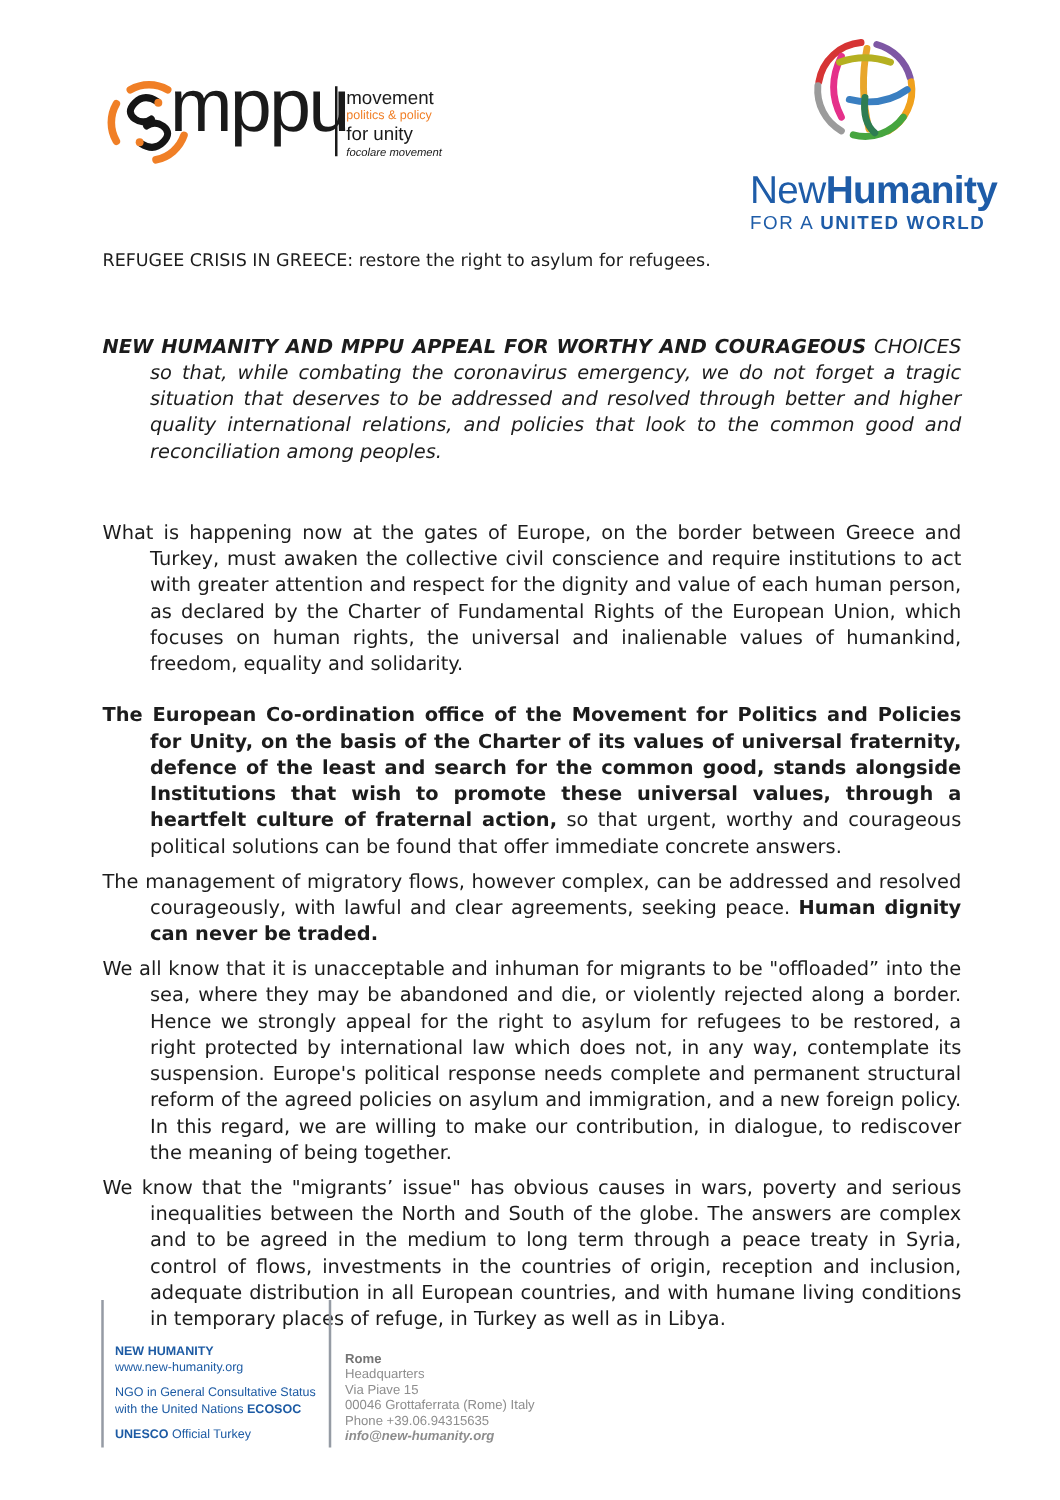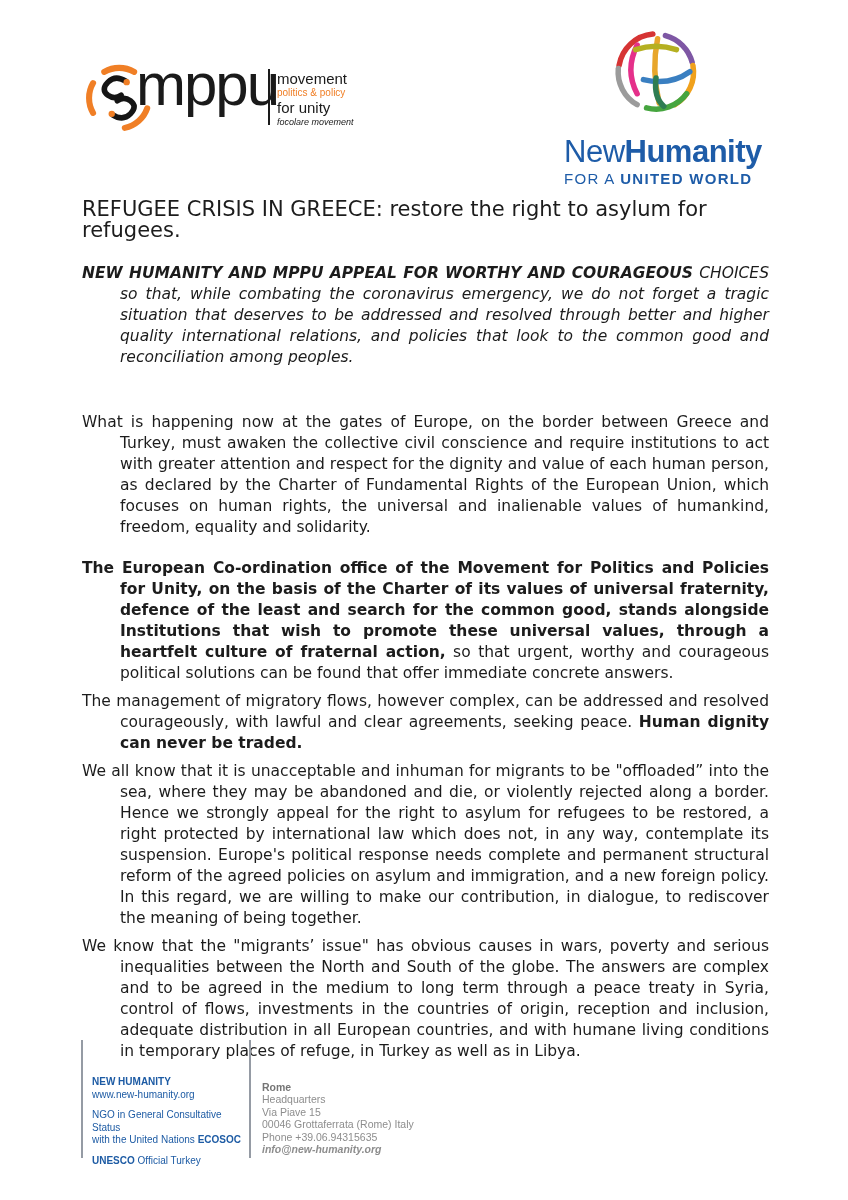--- a/index.html
+++ b/index.html
@@ -21,49 +21,49 @@
     font-size:60px;line-height:1;letter-spacing:-2px;color:#1a1a1a;font-weight:400;
   }
   .mppu-bar{position:absolute;left:188px;top:11px;width:2px;height:56px;background:#1a1a1a;}
   .mppu-stack{position:absolute;left:197px;top:13px;font-family:"Liberation Sans",sans-serif;color:#1a1a1a;}
   .mppu-stack .l1{font-size:15px;line-height:16px;}
   .mppu-stack .l2{font-size:10px;line-height:12px;color:var(--mppu-orange);}
   .mppu-stack .l3{font-size:15px;line-height:17px;}
   .mppu-stack .l4{font-size:9px;line-height:12px;font-style:italic;}
 
   
-  .nh{position:absolute;left:564px;top:22px;width:184px;text-align:right;}
+  .nh{position:absolute;left:600px;top:22px;width:184px;text-align:right;}
   .nh-globe{display:block;margin:0 auto;}
   .nh-name{
     font-family:"Liberation Sans",sans-serif;font-size:31px;line-height:1;
     color:var(--brand-blue);letter-spacing:-0.5px;margin-top:2px;white-space:nowrap;
   }
   .nh-name .bold{font-weight:700;}
   .nh-tag{
     font-family:"Liberation Sans",sans-serif;font-size:15px;letter-spacing:1.3px;
     color:var(--brand-blue);margin-top:3px;white-space:nowrap;
   }
   .nh-tag .bold{font-weight:700;}
 
   
   .doc{position:absolute;left:82px;top:199px;width:687px;}
-  .doc-title{font-size:21px;font-weight:400;line-height:21px;margin:0 0 22px 0;}
+  .doc-title{font-size:14px;font-weight:400;line-height:21px;margin:0 0 47px 0;}
   .doc p.para{
     font-size:15.5px;line-height:21px;text-align:justify;color:var(--ink);
     padding-left:38px;text-indent:-38px;margin:0 0 7px 0;
   }
   .doc p.para:nth-of-type(1){margin-bottom:44px;}
   .doc p.para:nth-of-type(2){margin-bottom:20px;}
   .rb{font-weight:700;}
   .ri{font-style:italic;}
 
   
   .footer{position:absolute;left:81px;top:1040px;height:118px;display:flex;font-family:"Liberation Sans",sans-serif;}
   .f-col1{
-    width:168px;border-left:2px solid var(--divider-gray);
+    width:182px;border-left:2px solid var(--divider-gray);
     padding:36px 0 0 9px;color:var(--footer-blue);font-size:10px;line-height:12.5px;
   }
   .f-col1 .grp{margin-bottom:8px;}
   .f-col1 .b{font-weight:700;}
   .f-col2{
     border-left:2px solid var(--divider-gray);
     padding:41px 0 0 11px;color:var(--footer-gray);font-size:10.5px;line-height:12.4px;width:260px;
   }
   .f-col2 .city{font-weight:700;color:var(--footer-gray-dark);}
   .f-col2 .email{font-weight:700;font-style:italic;}

